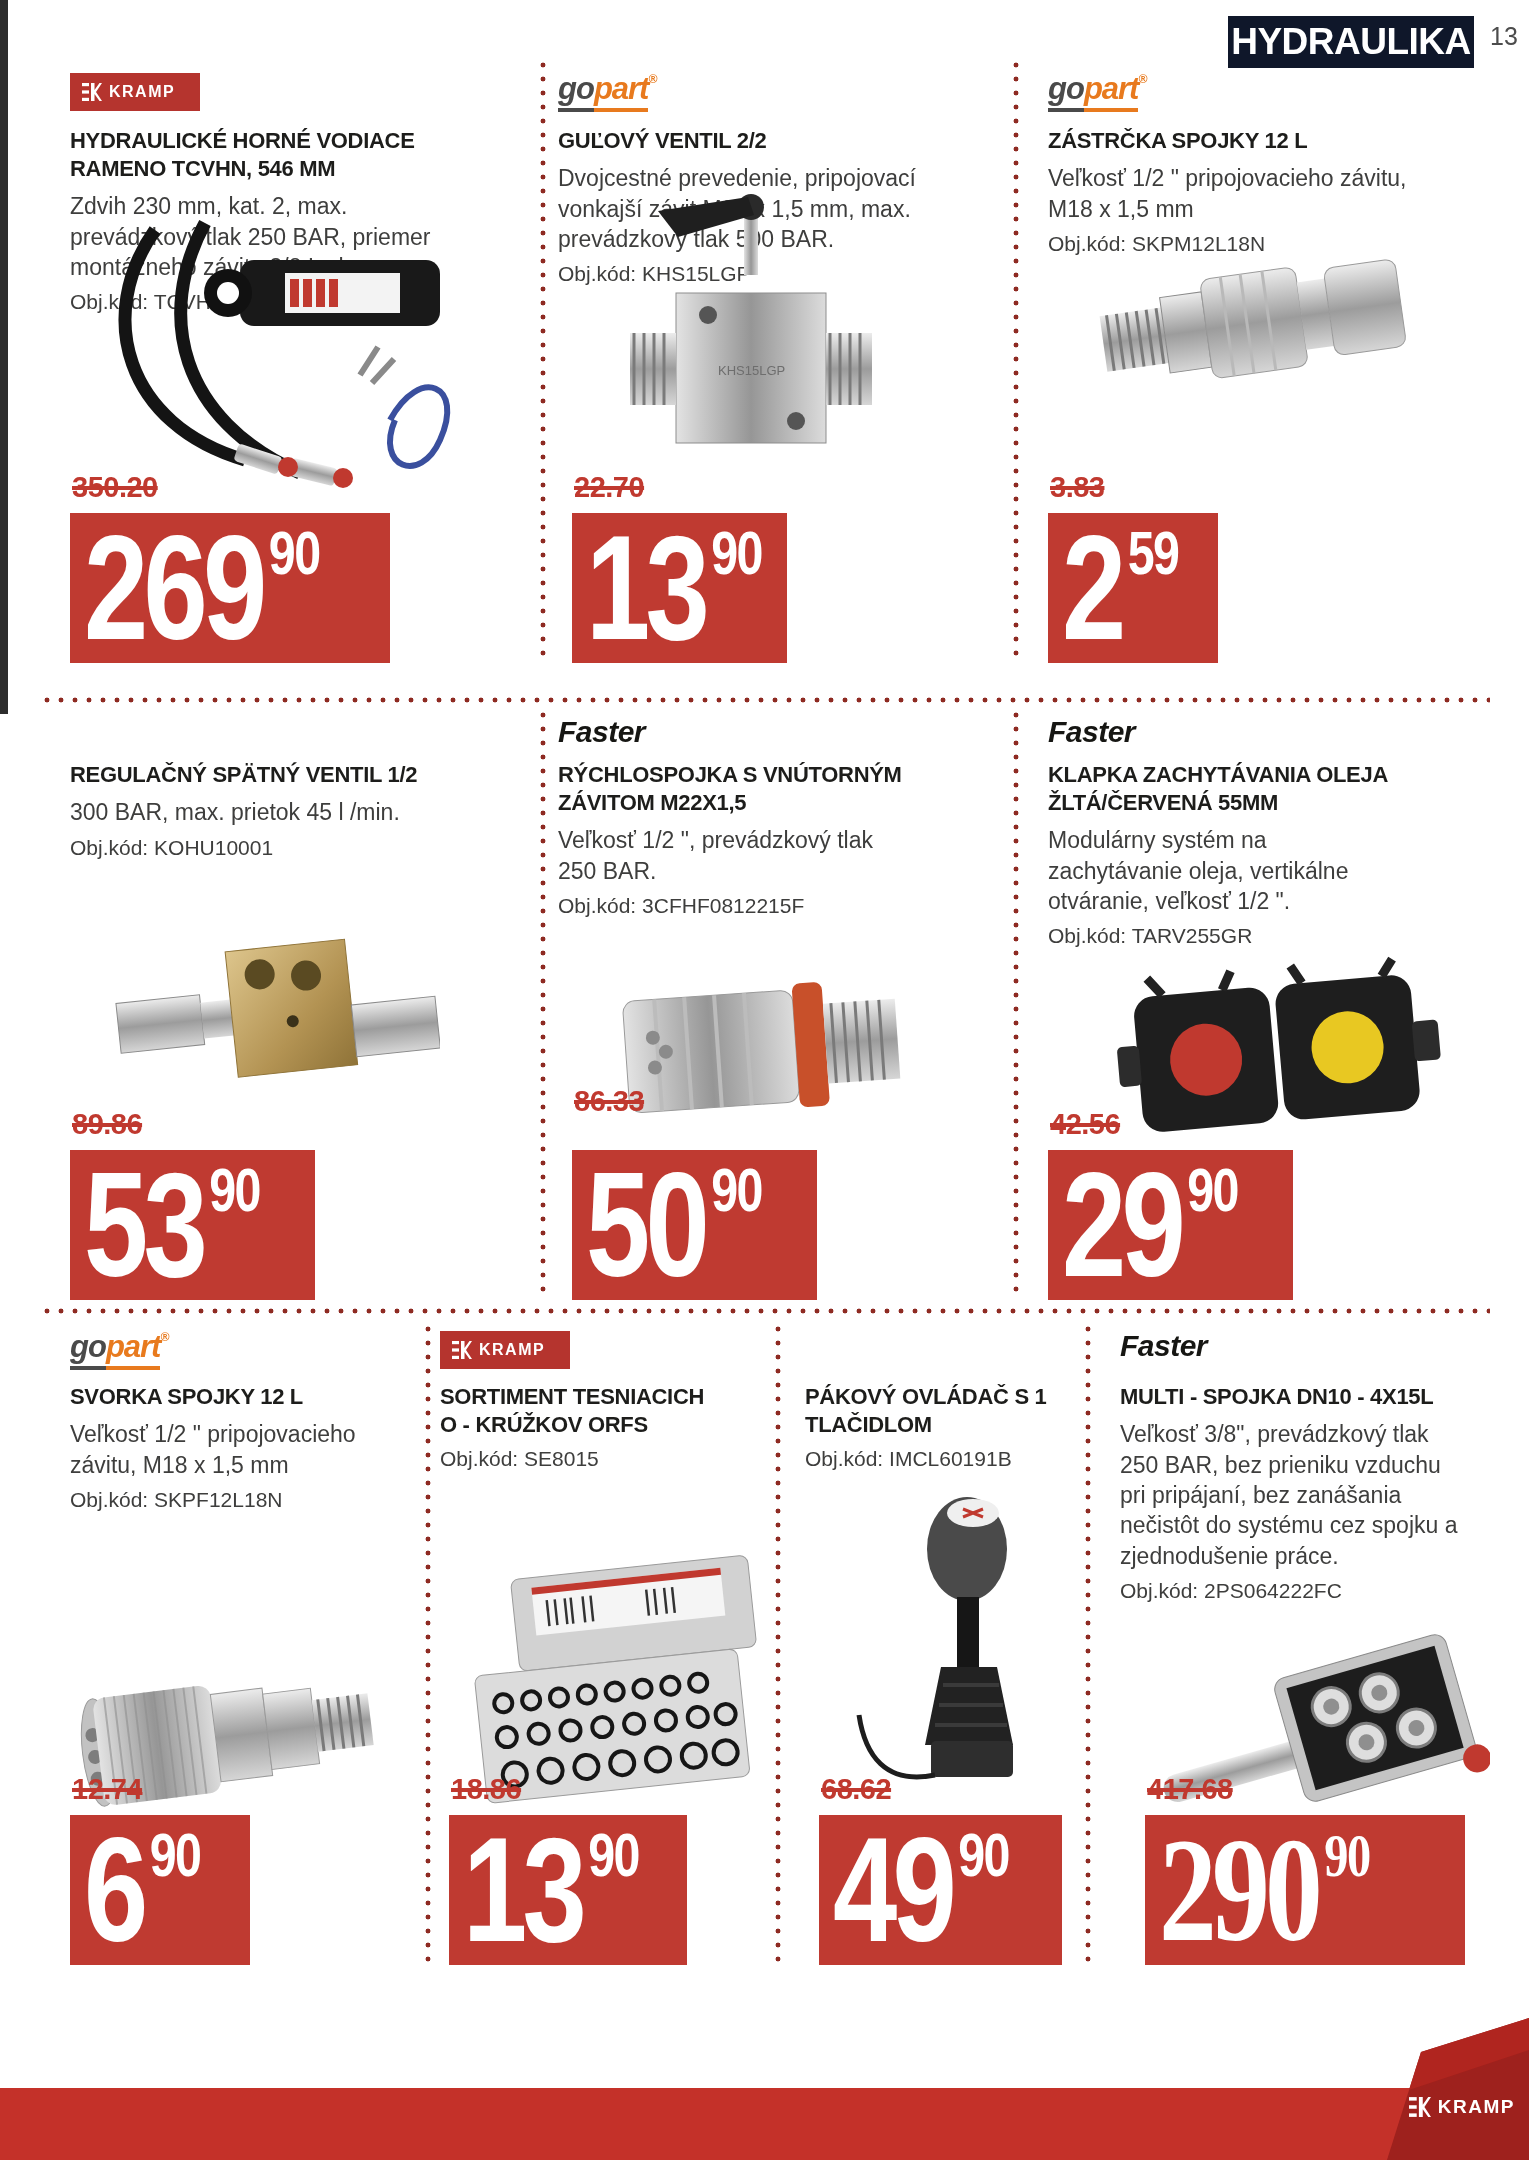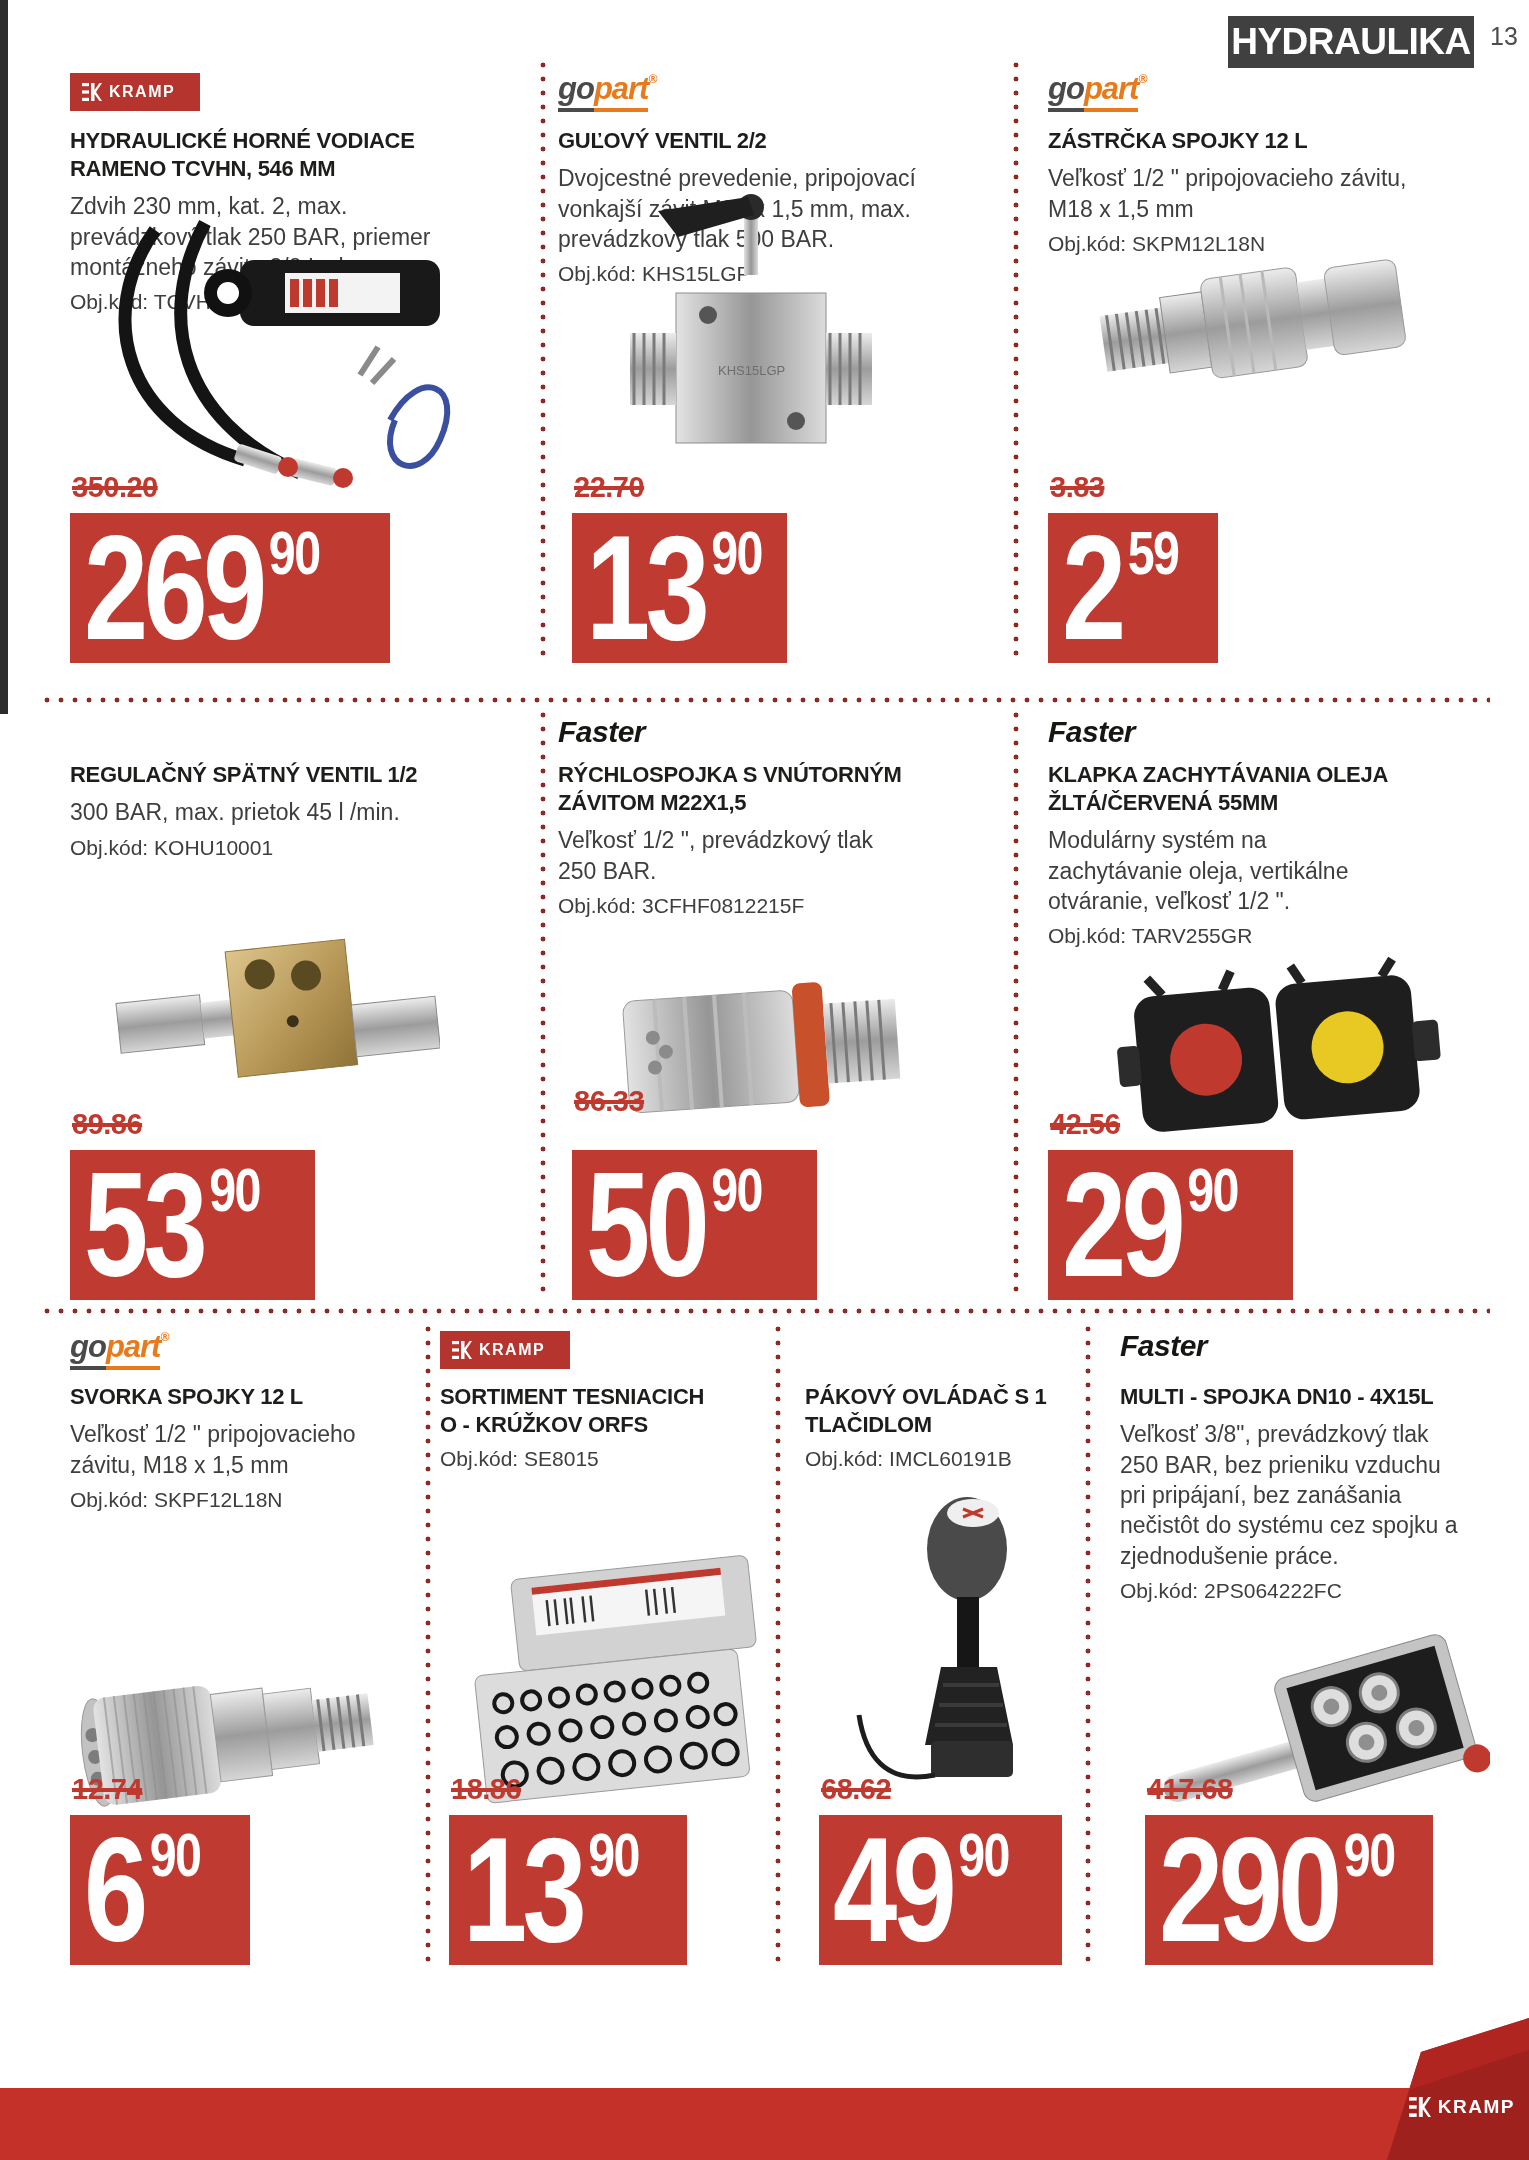--- a/index.html
+++ b/index.html
@@ -6,21 +6,21 @@
   .page {
     position:relative; width:1529px; height:2160px; margin:0 auto;
     background:#ffffff; font-family:"Liberation Sans", sans-serif;
     overflow:hidden;
   }
   .left-strip { position:absolute; left:0; top:0; width:8px; height:714px; background:#2d2d2d; }
 
   
   .cat-badge {
     position:absolute; left:1228px; top:16px; width:246px; height:52px;
-    background:#404040; color:#fff; font-weight:bold; font-size:37px;
+    background:#0f172a; color:#fff; font-weight:bold; font-size:37px;
     display:flex; align-items:center; justify-content:center; letter-spacing:-0.5px;
   }
   .page-num { position:absolute; left:1490px; top:22px; font-size:25px; color:#4c4c4c; }
 
   
   .v-dots { position:absolute; width:6px;
     background-image:radial-gradient(circle, #8e2a22 2.2px, transparent 2.7px);
     background-size:6px 14px; background-repeat:repeat-y; }
   .h-dots { position:absolute; height:6px;
     background-image:radial-gradient(circle, #8e2a22 2.2px, transparent 2.7px);
@@ -448,21 +448,21 @@
             <circle cx="190" cy="96" r="8"></circle>
             <circle cx="240" cy="96" r="8"></circle>
             <circle cx="214" cy="140" r="8"></circle>
             <circle cx="266" cy="140" r="8"></circle>
           </g>
         <circle cx="316" cy="186" r="14" fill="#c0392f"></circle>
       </g>
     </svg>
     <div class="price-block" style="left:25px;">
       <div class="old-price">417.68</div>
-      <div class="badge" style="width:288px;">
+      <div class="badge" style="width:320px;font-family:Liberation Serif, serif;">
         <div class="price">
             <span class="price-main">290</span>
             <span class="price-cents">90</span>
           </div>
       </div>
     </div>
   </div>
 
   <div class="footer-bar"></div>
   <svg class="footer-corner" width="160" height="150" viewBox="0 0 160 150">

